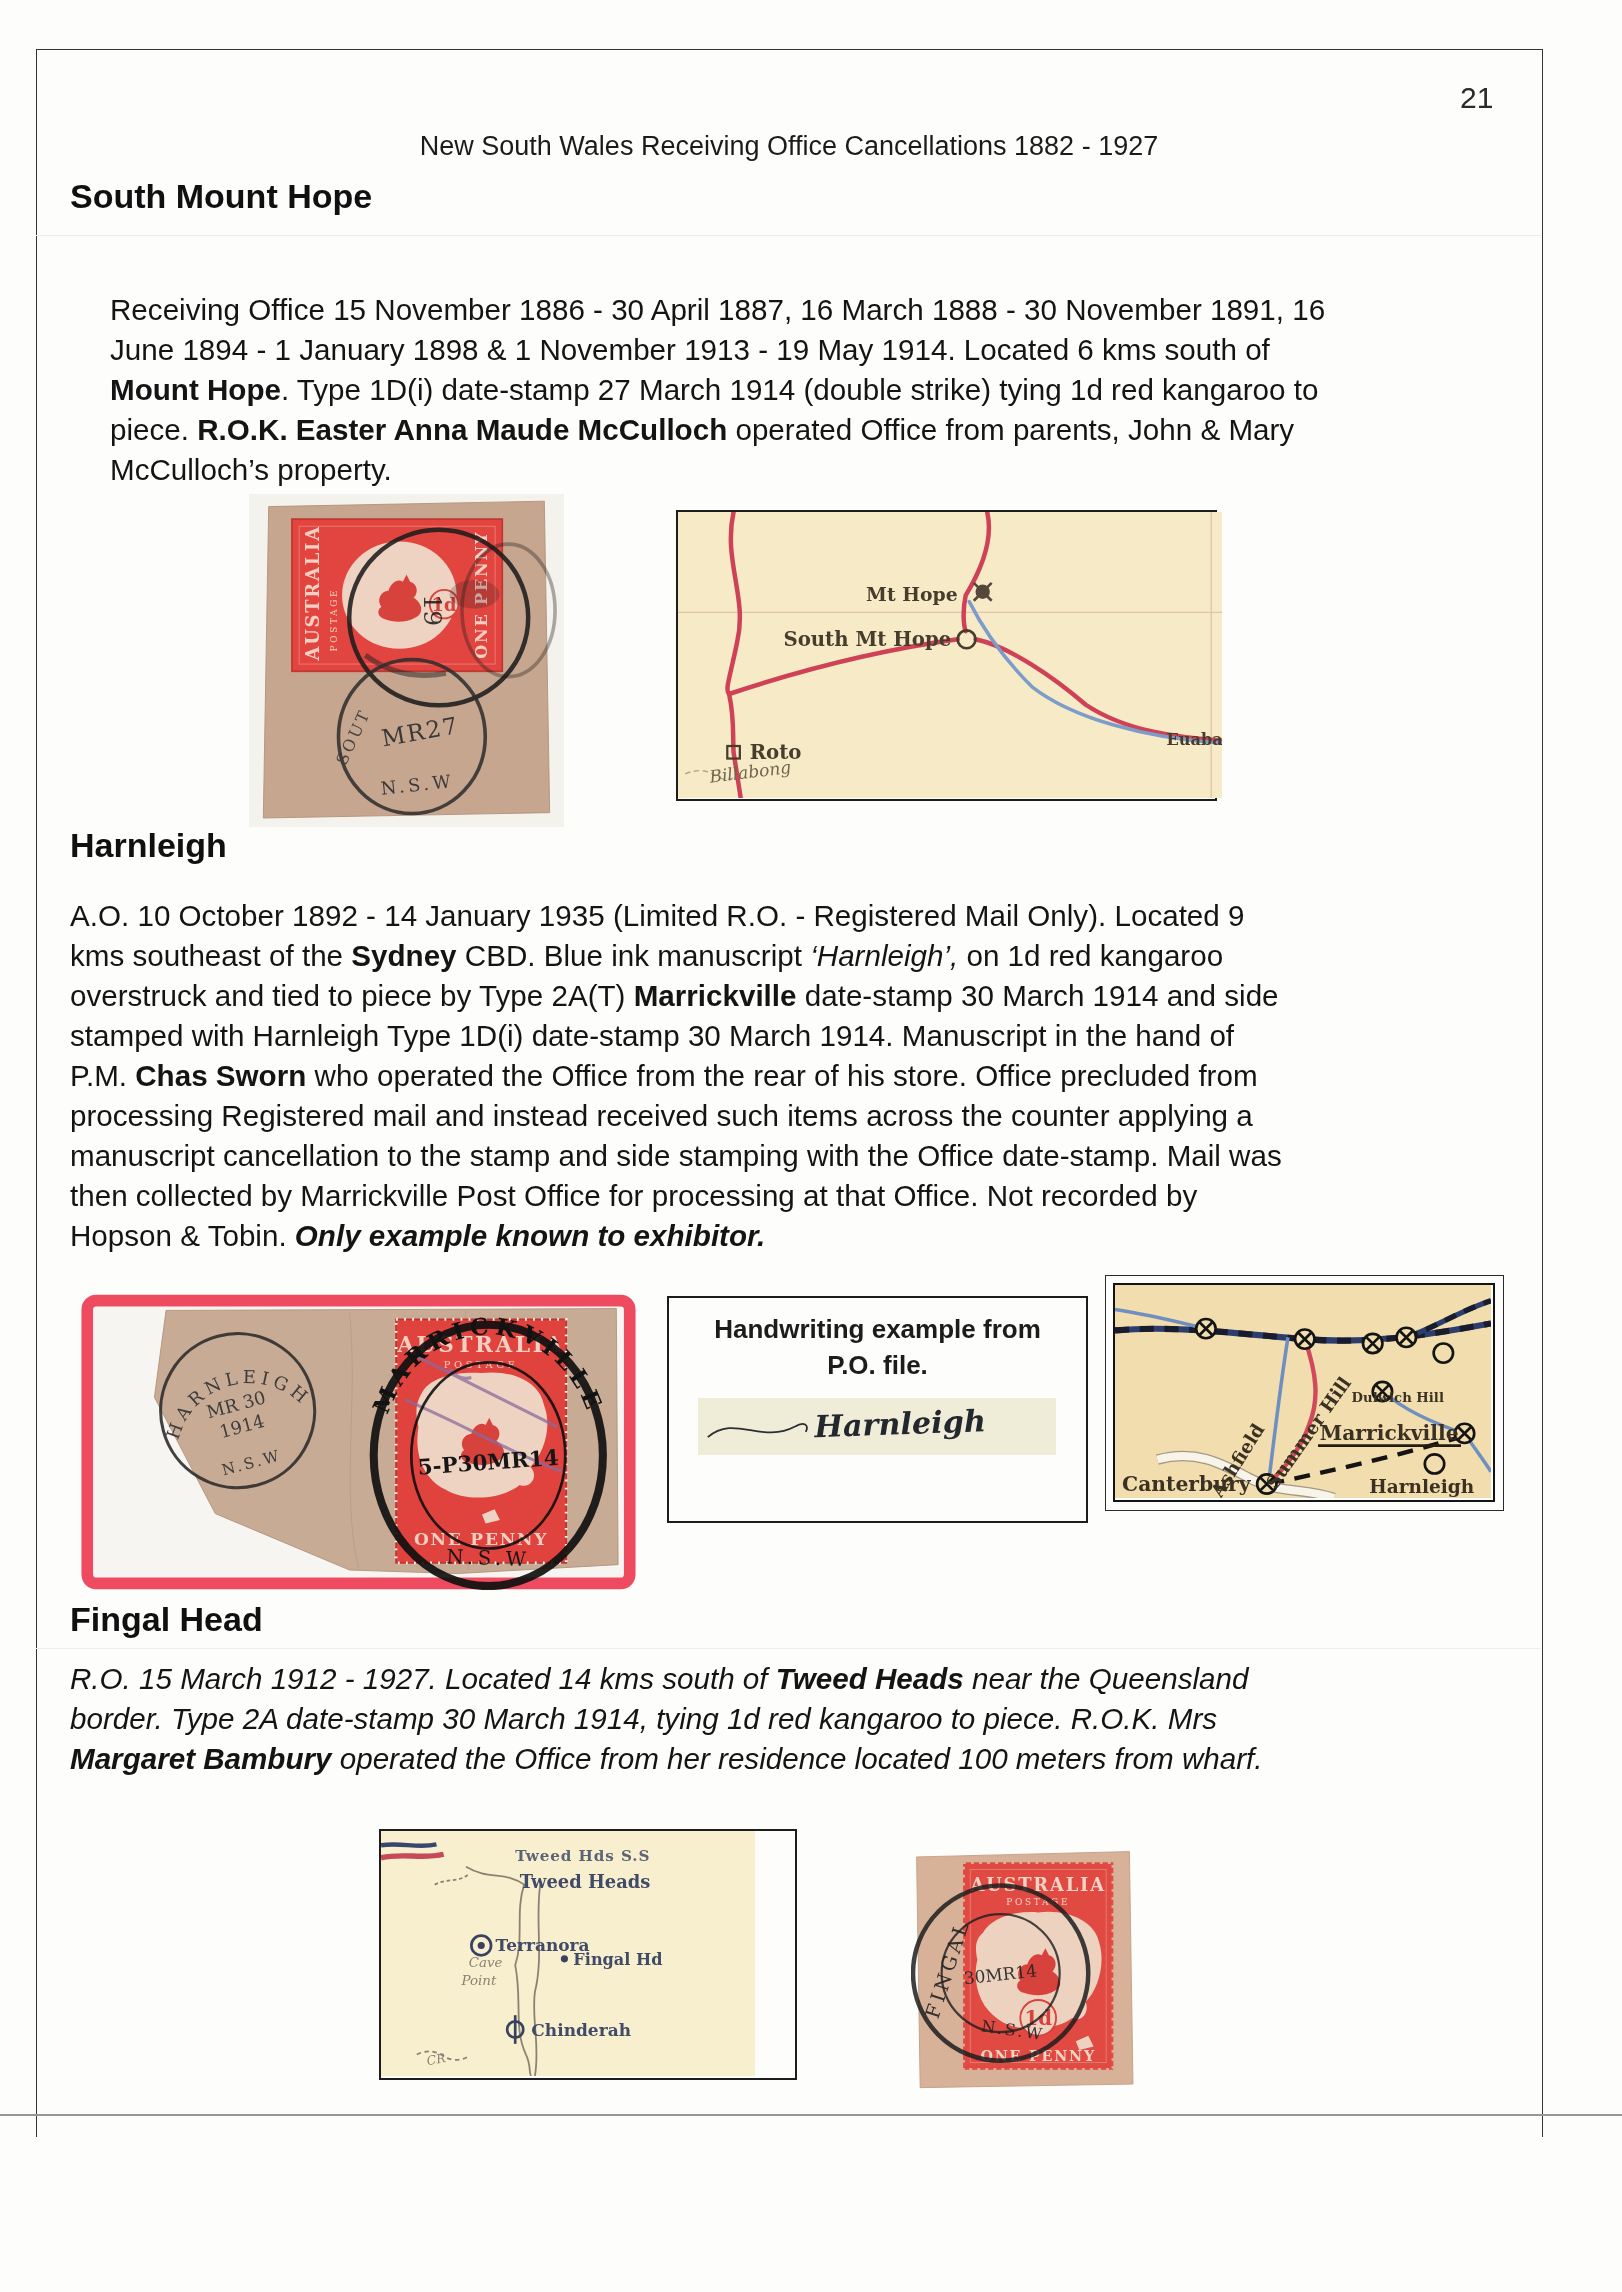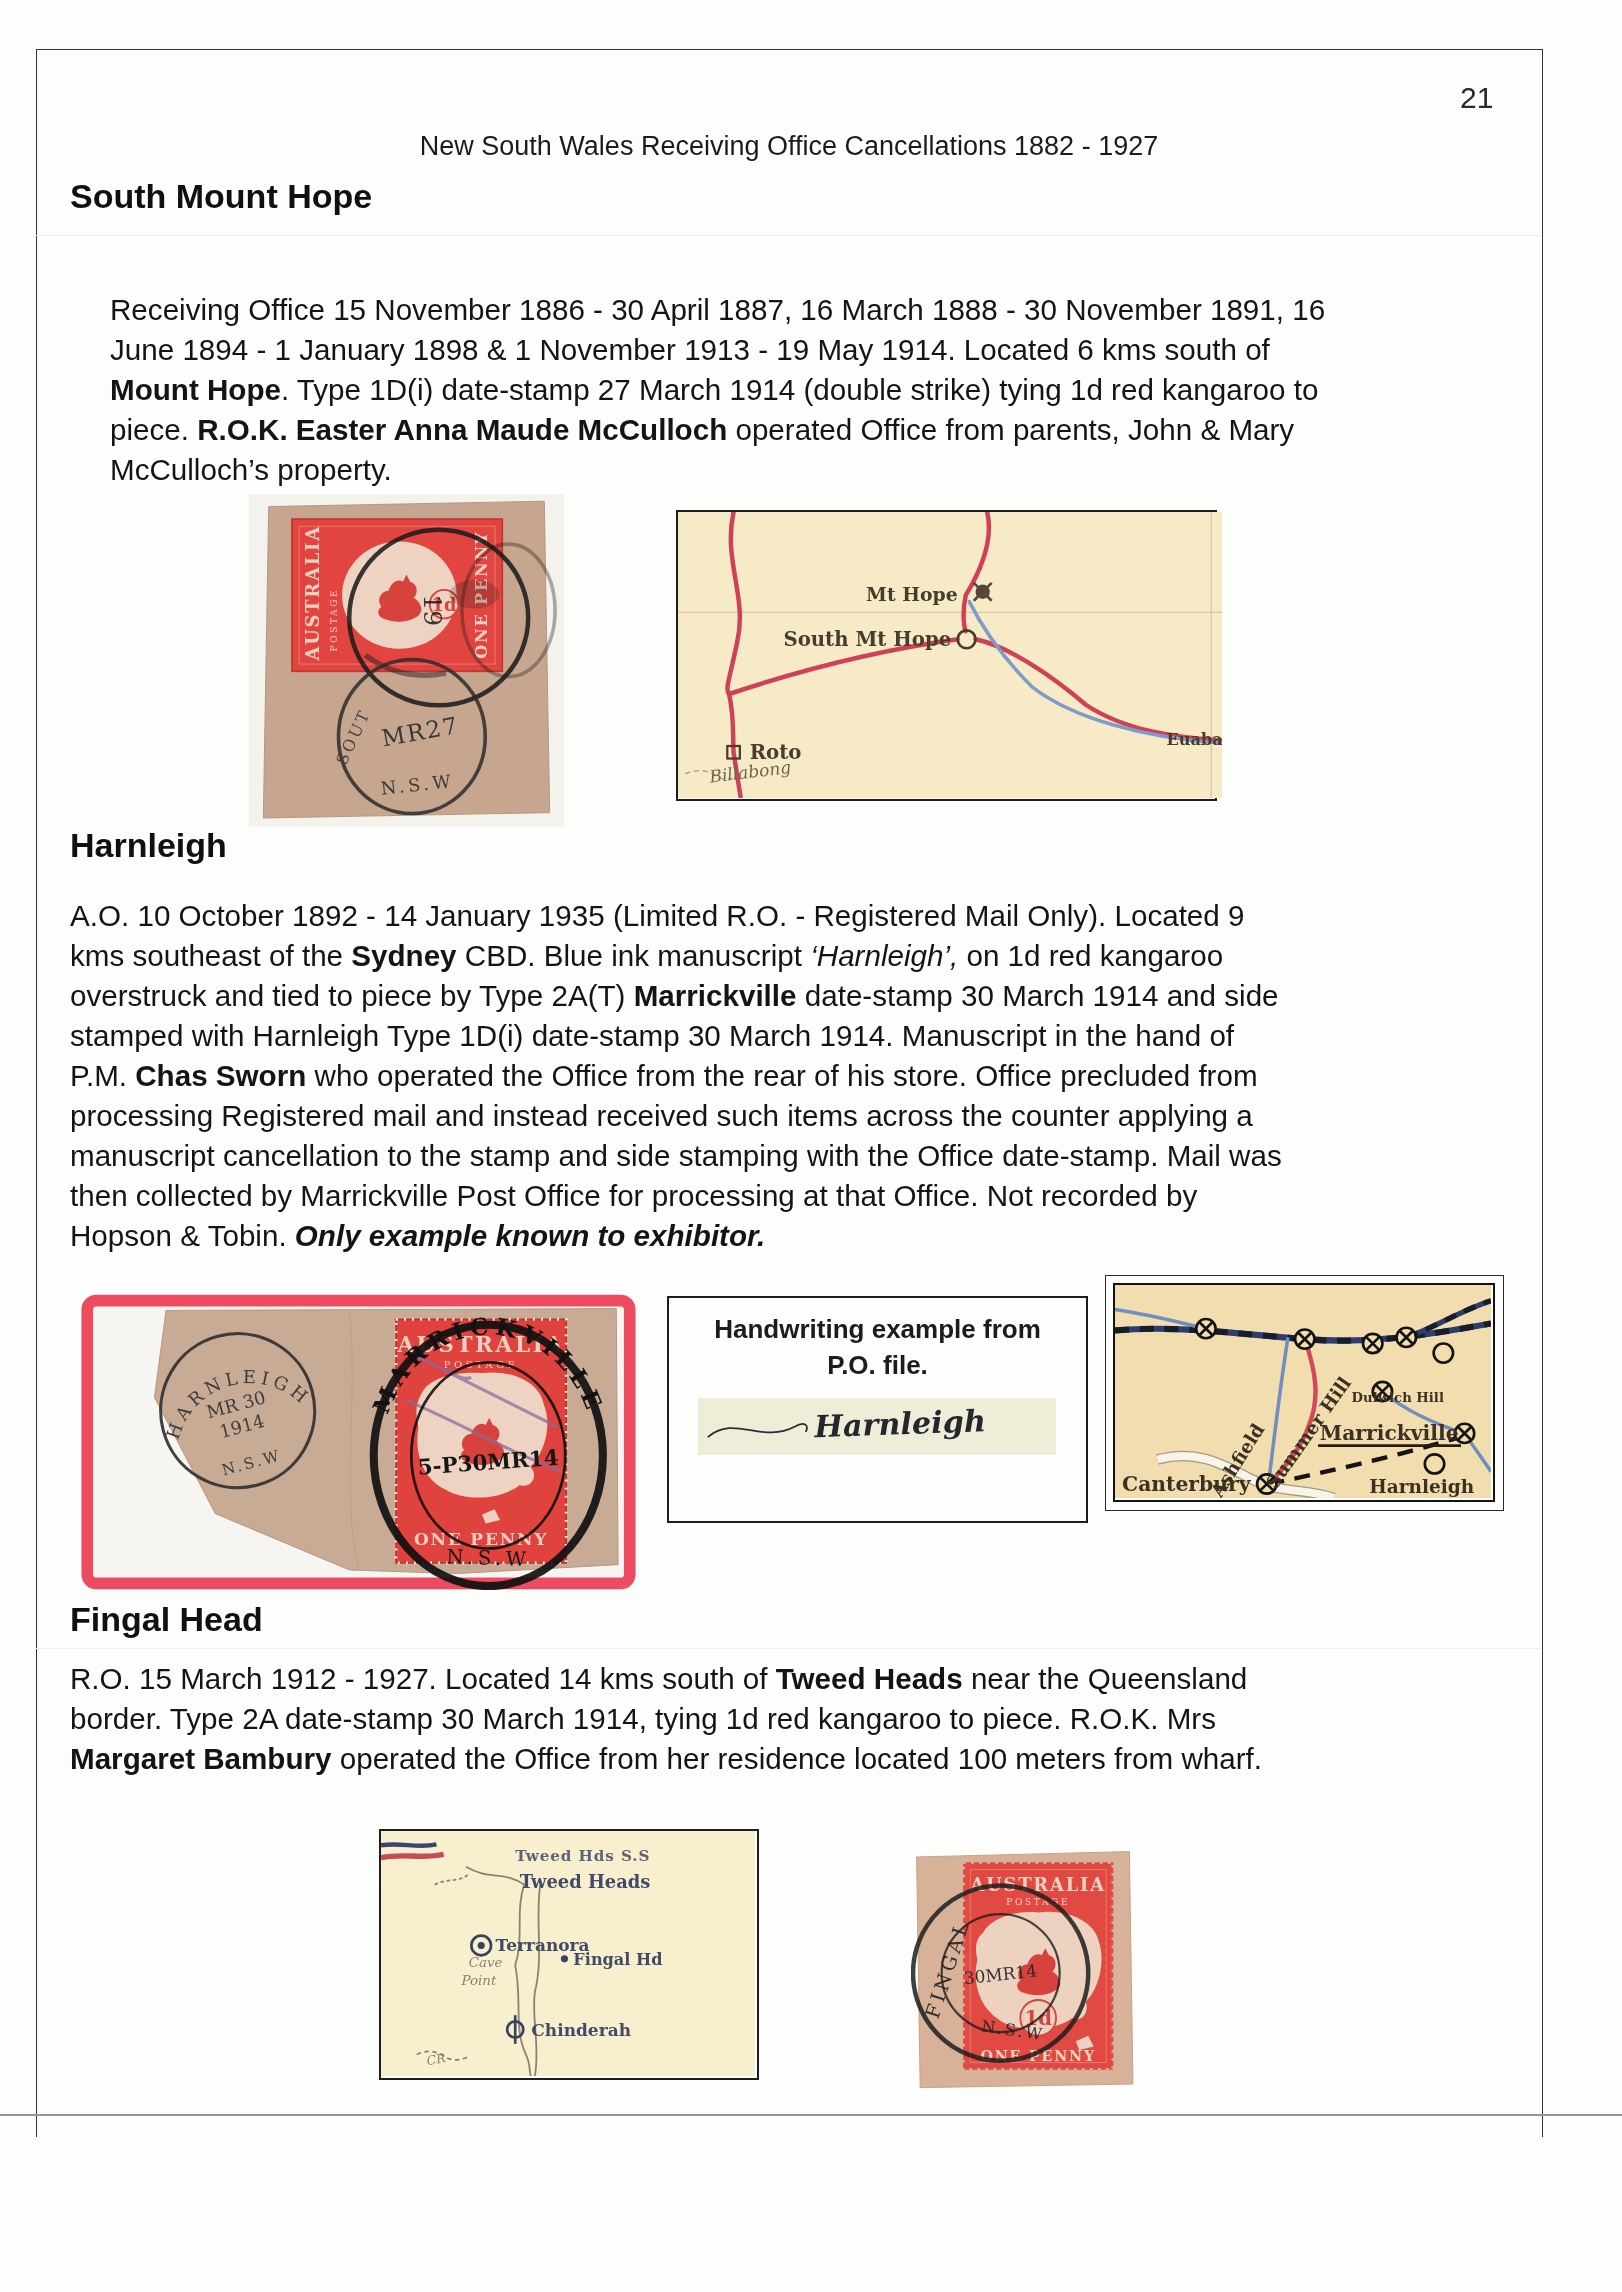--- a/index.html
+++ b/index.html
@@ -240,27 +240,27 @@
           <text x="232" y="178" font-size="23">Marrickville</text>
           <line x1="230" y1="184" x2="392" y2="184" stroke="#241c10" stroke-width="3"></line>
           <text x="8" y="236" font-size="23">Canterbury</text>
           <text x="288" y="238" font-size="21">Harnleigh</text>
         </g>
       </svg>
     </div>
   </div>
 
   <div class="sec-heading" style="top:1600px;">Fingal Head</div>
-  <div class="para" style="top:1659px;">
+  <div class="para" style="top:1659px;font-style:italic;">
       <div class="tline"><span>R.O. 15 March 1912 - 1927. Located 14 kms south of </span><span class="b">Tweed Heads</span><span> near the Queensland</span></div>
       <div class="tline"><span>border. Type 2A date-stamp 30 March 1914, tying 1d red kangaroo to piece. R.O.K. Mrs</span></div>
       <div class="tline"><span class="b">Margaret Bambury</span><span> operated the Office from her residence located 100 meters from wharf.</span></div>
     </div>
 
-  <div class="imgbox mapframe" style="left:379px;top:1829px;width:380px;height:251px;">
+  <div class="imgbox mapframe" style="left:379px;top:1829px;width:418px;height:251px;">
     <svg width="374" height="245" viewBox="0 0 418 274" preserveAspectRatio="none">
       <rect x="0" y="0" width="418" height="274" fill="#f8efcf"></rect>
       <path d="M0,30 C25,24 45,32 70,26" stroke="#c64a57" stroke-width="6" fill="none"></path>
       <path d="M0,16 C22,12 40,20 62,15" stroke="#38466f" stroke-width="5" fill="none"></path>
       <g stroke="#8b8273" stroke-width="2" fill="none">
         <path d="M95,40 C120,55 140,45 160,60 C150,90 160,120 150,150 C158,190 148,220 162,250 C168,262 165,272 168,274"></path>
         <path d="M178,60 C172,100 182,140 172,180 C168,210 178,240 172,274"></path>
         <path d="M40,250 q16,-8 30,2 q14,8 28,0" stroke-dasharray="5 4"></path>
         <path d="M60,60 C75,52 88,58 98,48" stroke-dasharray="4 3"></path>
       </g>

